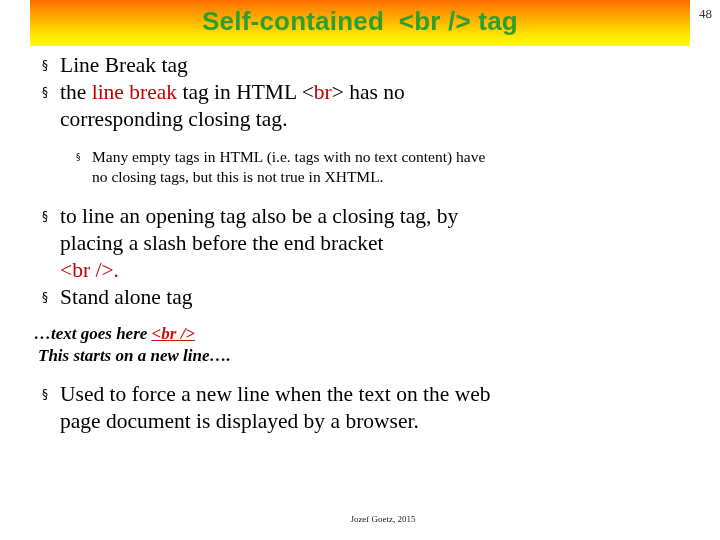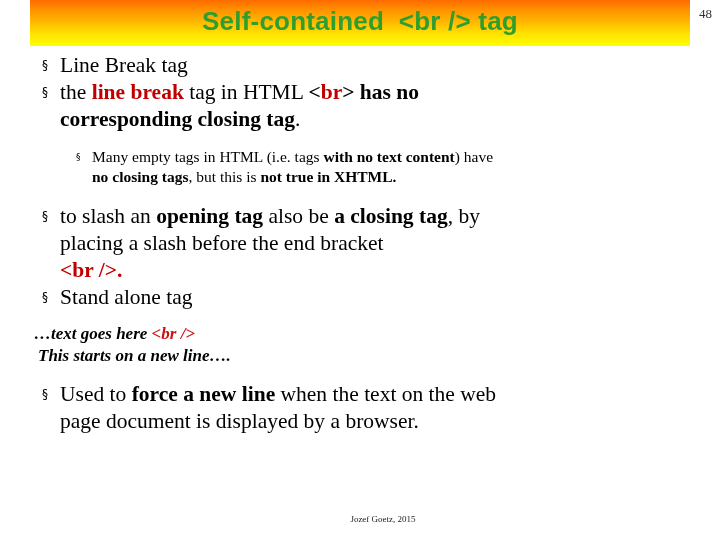--- a/index.html
+++ b/index.html
@@ -109,23 +109,23 @@
     font-weight: bold;
   }
   .ital-block .line1 { padding-left: 34px; }
   .ital-block .line2 { padding-left: 38px; }
 
   .sp-after-b2  { height: 14px; }
   .sp-after-sub { height: 16px; }
   .sp-after-b4  { height: 12px; }
   .sp-after-ital { height: 14px; }
 
-  b, .b { font-weight: bold; }
+  b, .b { font-weight: normal; }
   .red { color: #c00000; }
-  .red-br { color: #cc1111; }
+  .red-br { color: #cc1111; text-decoration: underline; }
   .red-bright { color: #000000; }
 
   .footer {
     position: absolute;
     left: 0;
     right: 0;
     top: 514px;
     text-align: center;
     font-size: 9px;
     color: #222222;
@@ -162,21 +162,21 @@
       <span class="bullet-text">
         <span>Many empty tags in HTML (i.e. tags </span><span class="b">with no text content</span><span>) have</span><br><span class="b">no closing tags</span><span>, but this is </span><span class="b red-bright">not true in XHTML.</span>
       </span>
     </div>
 
     <div class="sp-after-sub"></div>
 
     <div class="bullet-row lvl1">
       <span class="bullet-glyph">§</span>
       <span class="bullet-text">
-        <span>to slash an </span><span class="b">opening tag</span><span> also be </span><span class="b">a closing tag</span><span>, by</span><br><span>placing a slash before the end bracket</span>
+        <span>to line an </span><span class="b">opening tag</span><span> also be </span><span class="b">a closing tag</span><span>, by</span><br><span>placing a slash before the end bracket</span>
       </span>
     </div>
 
     <div class="plain-row indent-br">
       <span class="b red">&lt;br /&gt;.</span>
     </div>
 
     <div class="bullet-row lvl1">
       <span class="bullet-glyph">§</span>
       <span class="bullet-text"><span>Stand alone tag</span></span>

